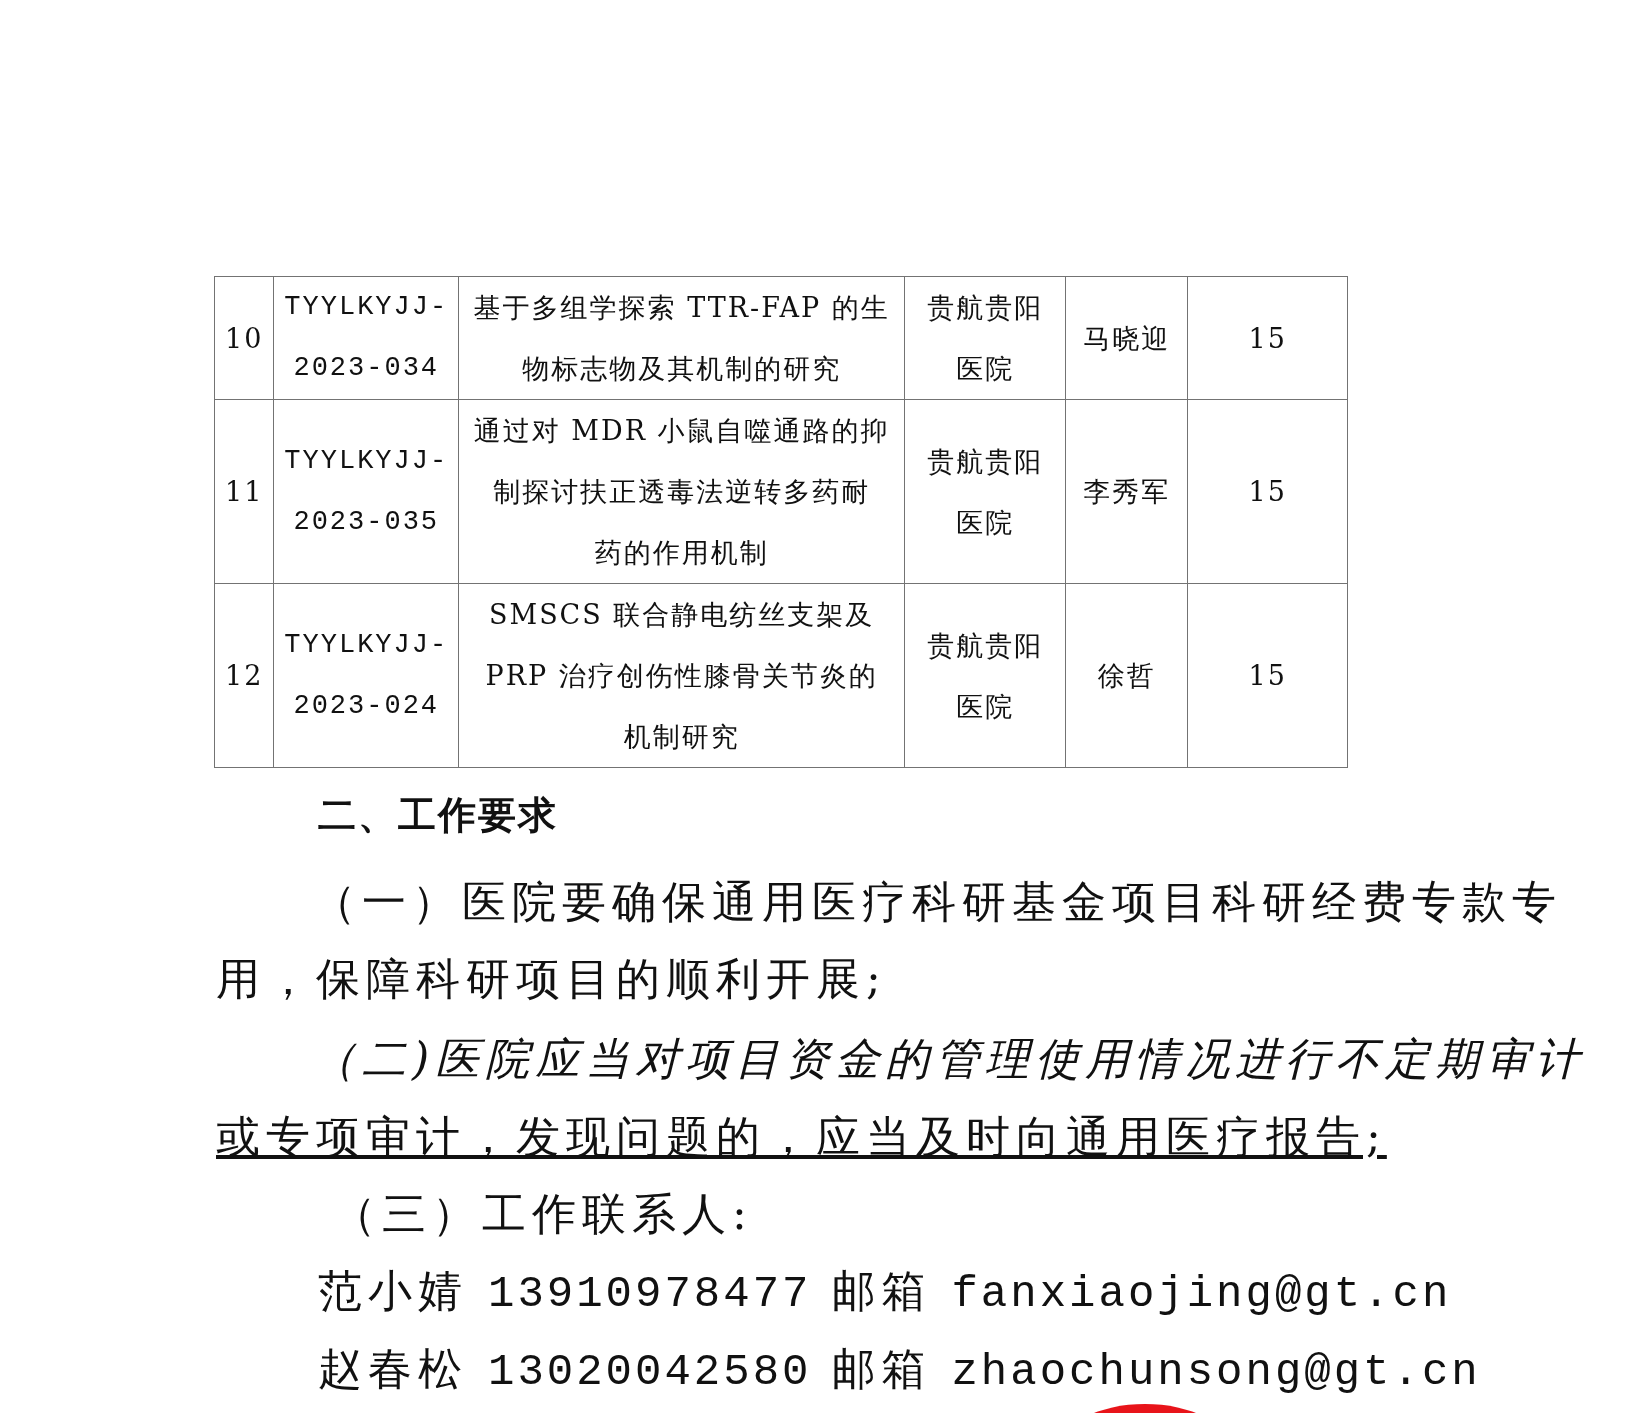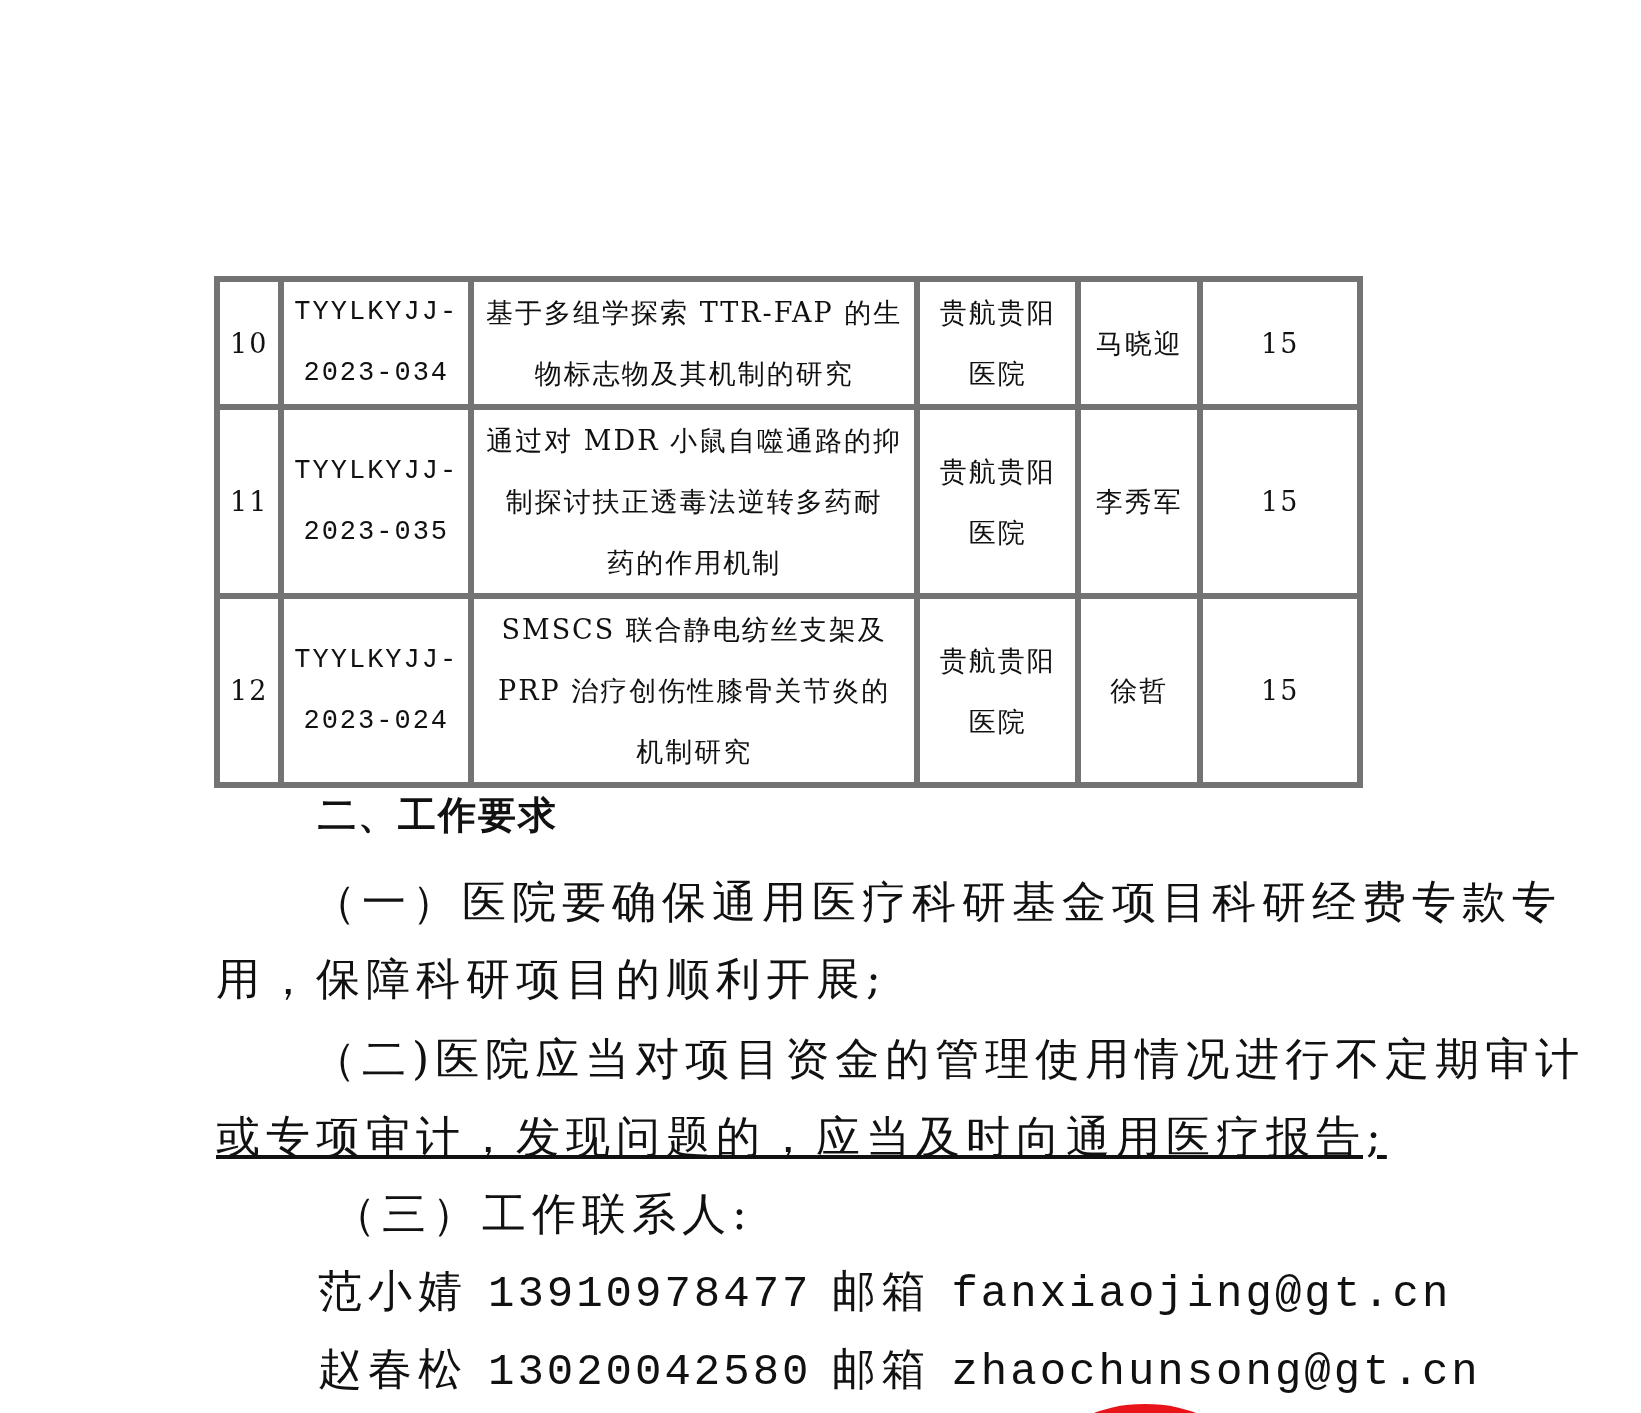--- a/index.html
+++ b/index.html
@@ -1,32 +1,32 @@
 <!DOCTYPE html>
 <html><head>
 <meta charset="utf-8">
 <style>
   html, body { margin: 0; padding: 0; background: #ffffff; }
   body { width: 1641px; height: 1413px; position: relative; overflow: hidden;
          font-family: "DejaVu Serif", "Liberation Serif", serif; color: #111; }
   .page { position: absolute; left: 0; top: 0; width: 1641px; height: 1413px; }
   table.grants { position: absolute; left: 214px; top: 276px; border-collapse: collapse;
                  table-layout: fixed; }
-  table.grants td { border: 6px solid #737373; text-align: center; vertical-align: middle;
+  table.grants td { border: 1px solid #737373; text-align: center; vertical-align: middle;
                     font-size: 27px; line-height: 61px; padding: 0 10px; letter-spacing: 2px; }
   .c0 { width: 49px; } .c1 { width: 173px; } .c2 { width: 446px; }
   .c3 { width: 161px; } .c4 { width: 122px; } .c5 { width: 160px; }
   .code { font-family: "Liberation Mono", "DejaVu Sans Mono", monospace; font-size: 27px; letter-spacing: 1px; }
   .cell-line { display: block; }
   .section-title { position: absolute; left: 318px; top: 790px; font-size: 38px;
                    font-weight: bold; font-family: "DejaVu Sans", "Liberation Sans", sans-serif; letter-spacing: 2px; }
   .para { position: absolute; font-size: 44px; letter-spacing: 6px; white-space: nowrap; }
   .p1a { left: 312px; top: 873px; }
   .p1b { left: 216px; top: 950px; }
-  .p2a { left: 312px; top: 1030px; }
+  .p2a { left: 312px; top: 1030px; font-style: italic; }
   .p2b { left: 216px; top: 1108px; text-decoration: underline; }
   .p3 { left: 312px; top: 1185px; margin-left: 20px; }
   .c1l { left: 318px; top: 1262px; }
   .c2l { left: 318px; top: 1340px; }
   .mono { font-family: "Liberation Mono", "DejaVu Sans Mono", monospace; letter-spacing: 3px; }
   .stamp { position: absolute; left: 1060px; top: 1404px; width: 170px; height: 80px;
            border-radius: 50%; border-top: 10px solid #e8141a; }
 </style>
 </head>
 <body>

